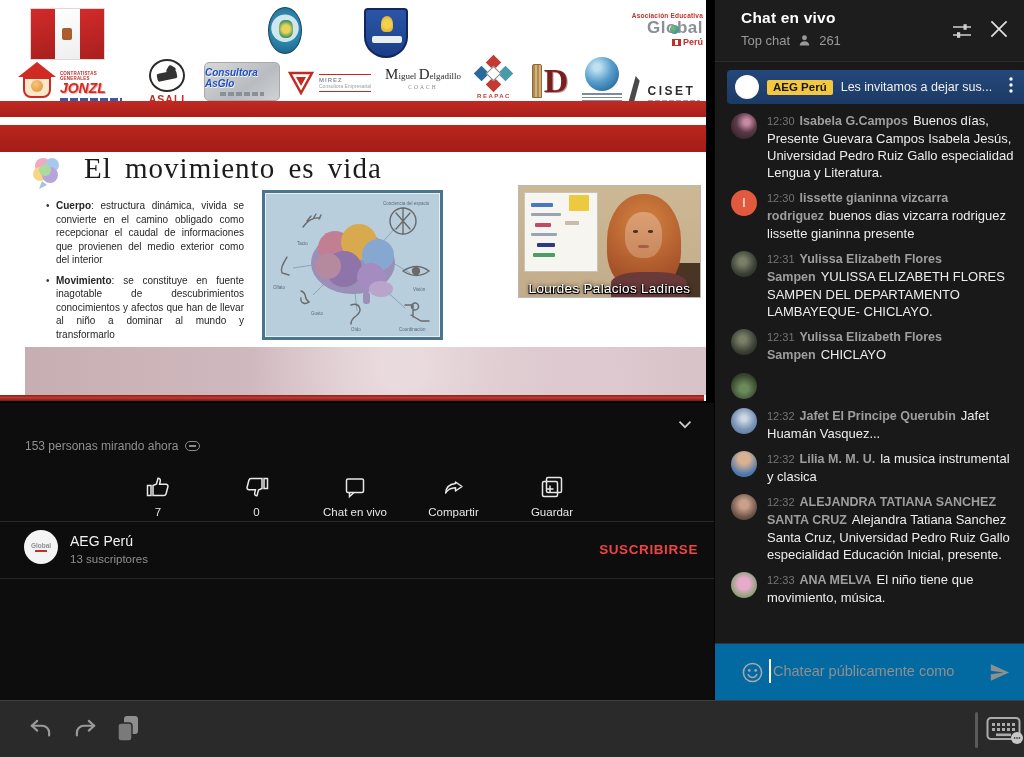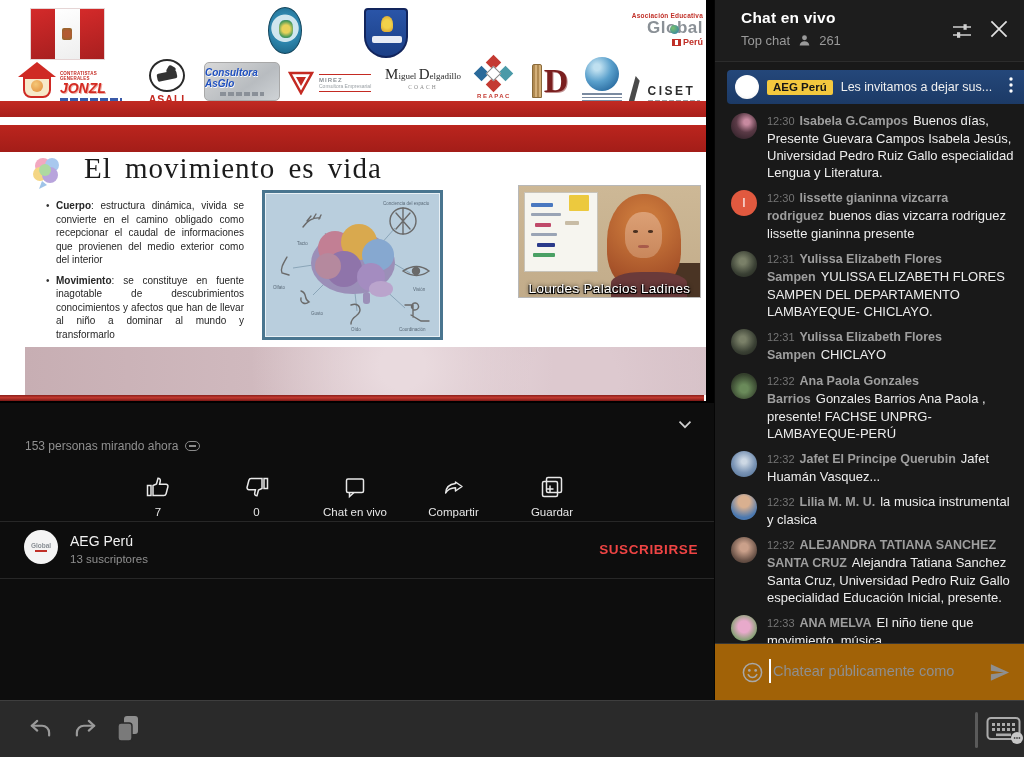--- a/index.html
+++ b/index.html
@@ -165,21 +165,21 @@
   .av1 { background:radial-gradient(circle at 60% 35%,#c88aa0 12%,#5a3a46 45%,#241a20); }
   .av2 { background:#e1593f; }
   .av3 { background:radial-gradient(circle at 45% 40%,#7a8068 15%,#3a4034 60%,#20241c); }
   .av4 { background:radial-gradient(circle at 45% 40%,#7a8068 15%,#3a4034 60%,#20241c); }
   .av5 { background:radial-gradient(circle at 50% 60%,#6a8a5a 20%,#34402c 70%); }
   .av6 { background:radial-gradient(circle at 50% 40%,#cdd8e4 12%,#7a94b5 55%,#4a6a90); }
   .av7 { background:radial-gradient(circle at 50% 30%,#d9b090 25%,#4a78b0 70%); }
   .av8 { background:radial-gradient(circle at 50% 40%,#caa08a 20%,#6a5348 65%,#3a2e28); }
   .av9 { background:radial-gradient(circle at 50% 45%,#e8aacb 30%,#7aa06a 75%,#4a7044); }
 
-  .chat-input { position:absolute; left:0; right:0; top:643px; height:57px; background:#a16207; border-top:1px solid #363636; }
+  .chat-input { position:absolute; left:0; right:0; top:643px; height:57px; background:#0369a1; border-top:1px solid #363636; }
   .emoji-ic { position:absolute; left:26px; top:17px; cursor:pointer; }
   .caret { position:absolute; left:54px; top:15px; width:2px; height:24px; background:#fff; }
   .chat-field { position:absolute; left:58px; top:14px; width:200px; height:26px; background:transparent; border:none; outline:none; font-size:14.5px; color:#ddd; font-family:"Liberation Sans",sans-serif; }
   .chat-field::placeholder { color:#8f8f8f; }
   .send-ic { position:absolute; right:13px; top:17px; cursor:pointer; }
 
   
   .bottom-bar { position:absolute; left:0; top:700px; width:1024px; height:57px; background:#2a2a2a; border-top:1px solid #3e3e3e; }
   .bicon { position:absolute; cursor:pointer; }
   .undo-ic { left:28px; top:15px; }
@@ -476,21 +476,20 @@
       <div class="msg">
         <div class="mav av3"></div>
         <div class="mbody"><span class="mtime">12:31</span><span class="mauthor">Yulissa Elizabeth Flores Sampen</span><span>YULISSA ELIZABETH FLORES SAMPEN DEL DEPARTAMENTO LAMBAYEQUE- CHICLAYO.</span></div>
       </div>
       <div class="msg">
         <div class="mav av4"></div>
         <div class="mbody"><span class="mtime">12:31</span><span class="mauthor">Yulissa Elizabeth Flores Sampen</span><span>CHICLAYO</span></div>
       </div>
       <div class="msg">
         <div class="mav av5"></div>
-        <div class="mbody"><span class="mtime">12:32</span><span class="mauthor">Ana Paola Gonzales Barrios</span><span>Gonzales Barrios Ana Paola , presente! FACHSE UNPRG- LAMBAYEQUE-PERÚ</span></div>
       </div>
       <div class="msg">
         <div class="mav av6"></div>
         <div class="mbody"><span class="mtime">12:32</span><span class="mauthor">Jafet El Principe Querubin</span><span>Jafet Huamán Vasquez...</span></div>
       </div>
       <div class="msg">
         <div class="mav av7"></div>
         <div class="mbody"><span class="mtime">12:32</span><span class="mauthor">Lilia M. M. U.</span><span>la musica instrumental y clasica</span></div>
       </div>
       <div class="msg">

